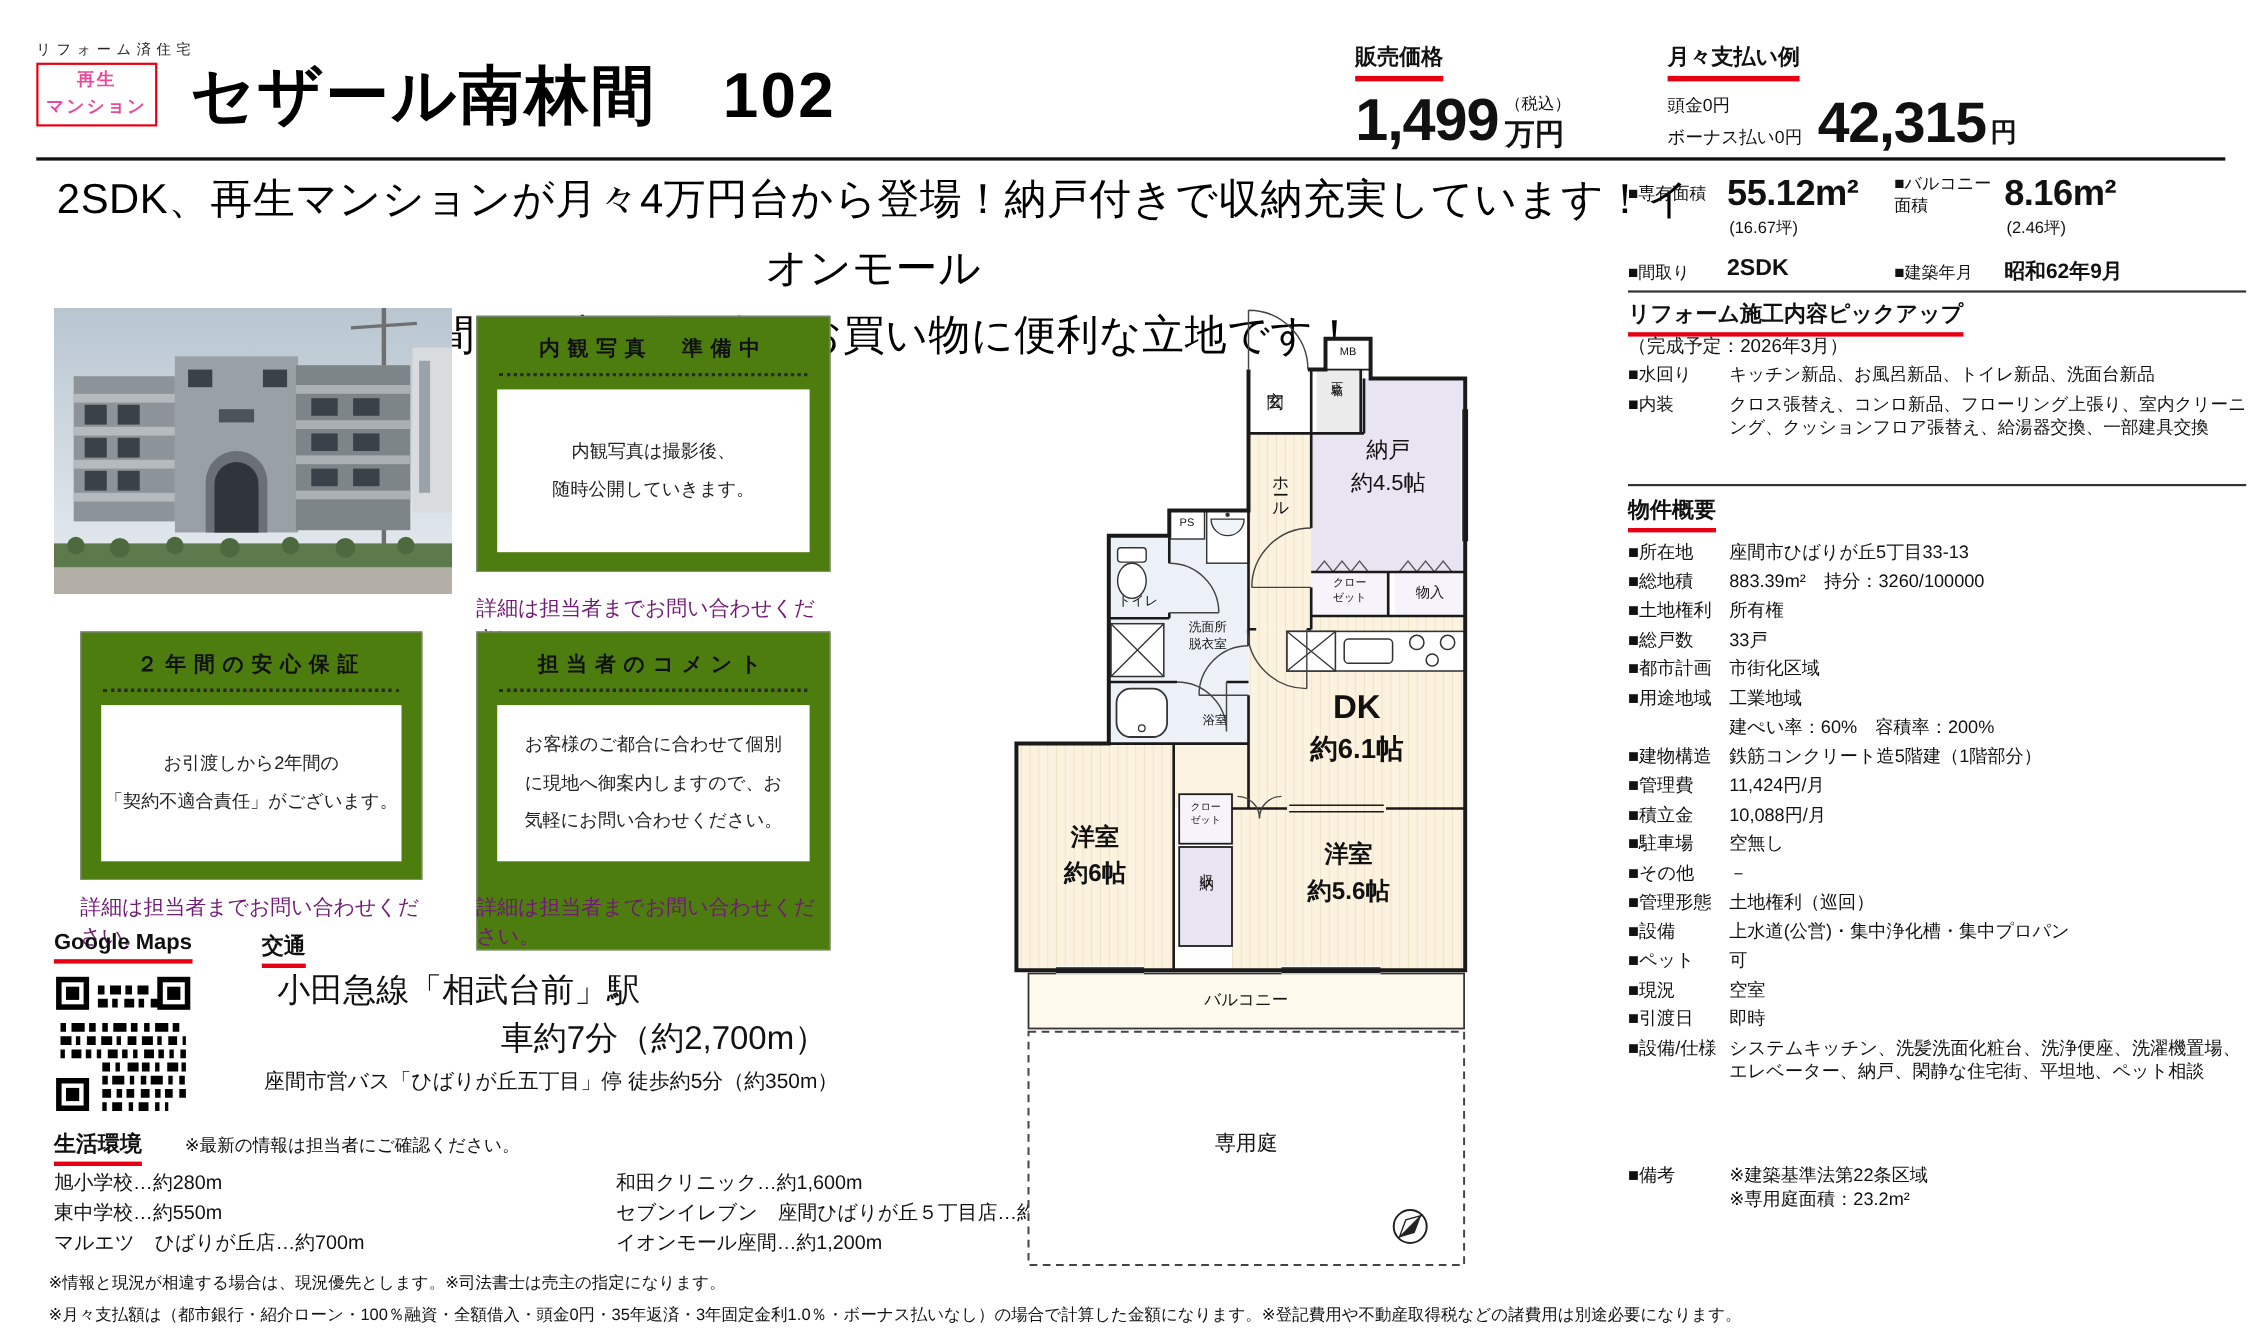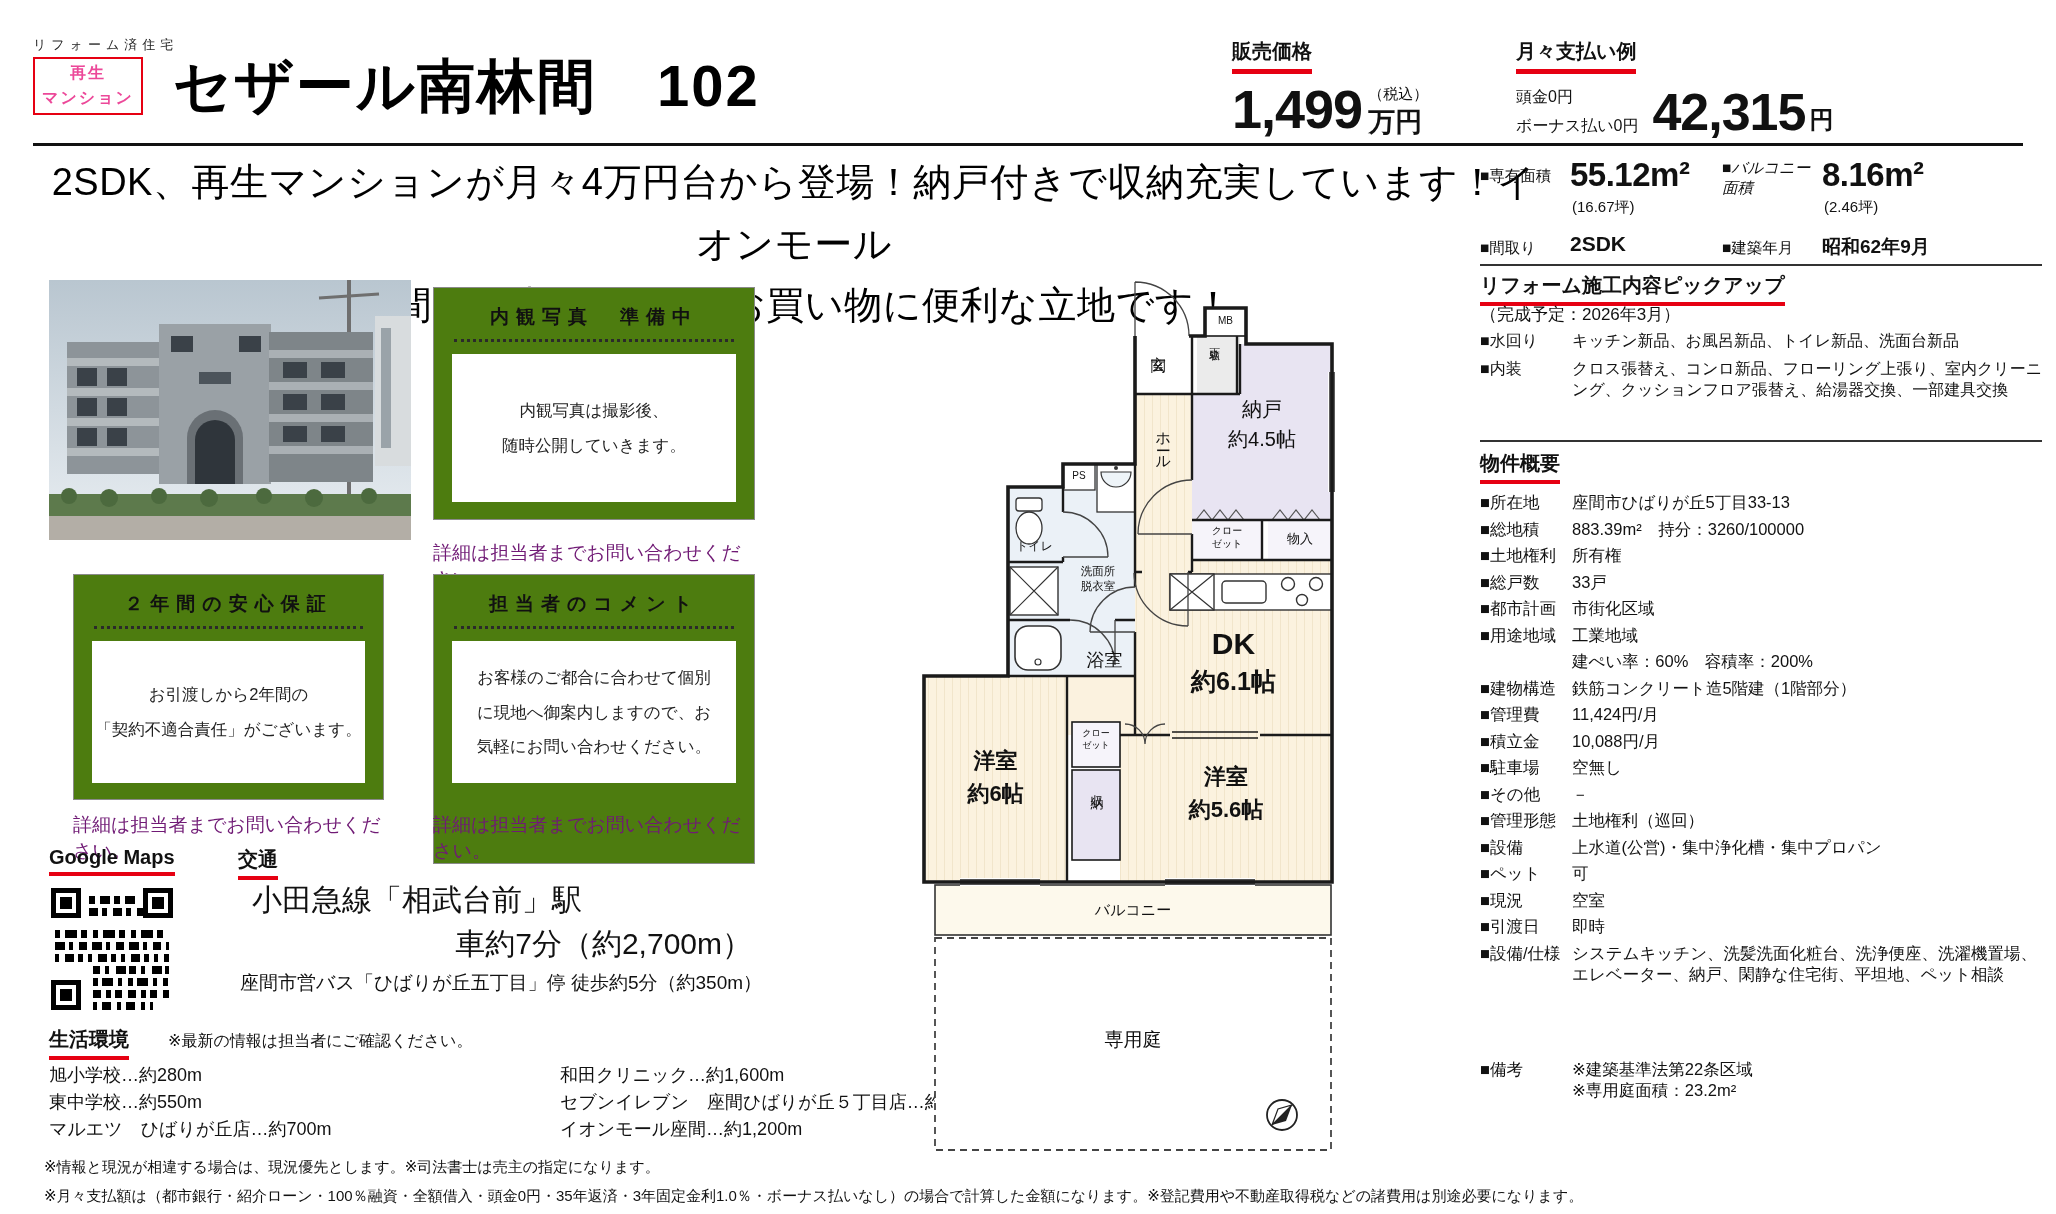--- a/index.html
+++ b/index.html
@@ -218,21 +218,21 @@
   <div class="abs lifeitem" style="left:560px;top:1120px;">イオンモール座間…約1,200m</div>
 
   <div class="abs disc" style="left:44px;top:1152px;width:1980px;">
     <div>※情報と現況が相違する場合は、現況優先とします。※司法書士は売主の指定になります。</div>
     <div>※月々支払額は（都市銀行・紹介ローン・100％融資・全額借入・頭金0円・35年返済・3年固定金利1.0％・ボーナス払いなし）の場合で計算した金額になります。※登記費用や不動産取得税などの諸費用は別途必要になります。</div>
   </div>
 
   <div class="abs speclabel" style="left:1480px;top:166px;">■専有面積</div>
   <div class="abs specval" style="left:1570px;top:158px;">55.12m²</div>
   <div class="abs spectsubo" style="left:1572px;top:192px;">(16.67坪)</div>
-  <div class="abs speclabel" style="left:1722px;top:158px;width:96px;line-height:1.3;font-style:italic;">■バルコニー面積</div>
+  <div class="abs speclabel" style="left:1722px;top:158px;width:96px;line-height:1.3;">■バルコニー面積</div>
   <div class="abs specval" style="left:1822px;top:158px;">8.16m²</div>
   <div class="abs spectsubo" style="left:1824px;top:192px;">(2.46坪)</div>
   <div class="abs speclabel" style="left:1480px;top:238px;">■間取り</div>
   <div class="abs" style="left:1570px;top:232px;font-size:21px;font-weight:700;">2SDK</div>
   <div class="abs speclabel" style="left:1722px;top:238px;">■建築年月</div>
   <div class="abs" style="left:1822px;top:234px;font-size:19px;font-weight:600;">昭和62年9月</div>
 
   <div class="abs thinline" style="left:1480px;top:264px;width:562px;"></div>
 
   <div class="abs" style="left:1480px;top:272px;">
@@ -449,21 +449,21 @@
       <span style="display:block;">クロー</span>
       <span style="display:block;">ゼット</span>
     </div>
     <div class="fp-label" style="left:348px;top:258px;width:64px;font-size:13px;">物入</div>
     <div class="fp-label" style="left:88px;top:266px;width:53px;font-size:12px;">トイレ</div>
     <div class="fp-label" style="left:146px;top:197px;width:26px;font-size:10px;">PS</div>
     <div class="fp-label" style="left:141px;top:292px;width:74px;font-size:11.5px;line-height:1.3;">
       <span style="display:block;">洗面所</span>
       <span style="display:block;">脱衣室</span>
     </div>
-    <div class="fp-label" style="left:143px;top:376px;width:83px;font-size:18px;">浴室</div>
+    <div class="fp-label" style="left:143px;top:376px;width:83px;font-size:11px;">浴室</div>
     <div class="fp-label" style="left:215px;top:352px;width:197px;line-height:1.35;">
       <span style="display:block;font-size:30px;font-weight:600;">DK</span>
       <span style="display:block;font-size:25px;font-weight:600;">約6.1帖</span>
     </div>
     <div class="fp-label" style="left:4px;top:472px;width:143px;font-size:22px;font-weight:600;line-height:1.5;">
       <span style="display:block;">洋室</span>
       <span style="display:block;">約6帖</span>
     </div>
     <div class="fp-label" style="left:152px;top:456px;width:48px;font-size:9px;line-height:1.3;">
       <span style="display:block;">クロー</span>

